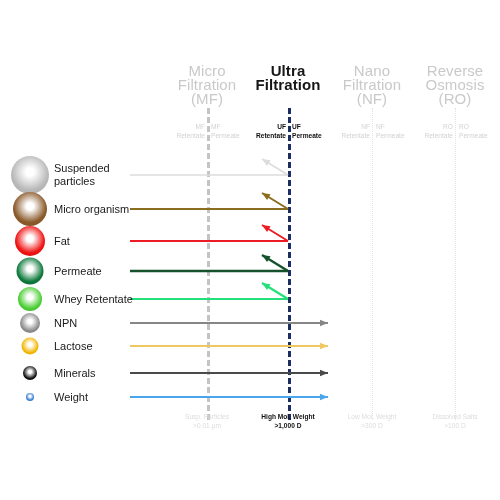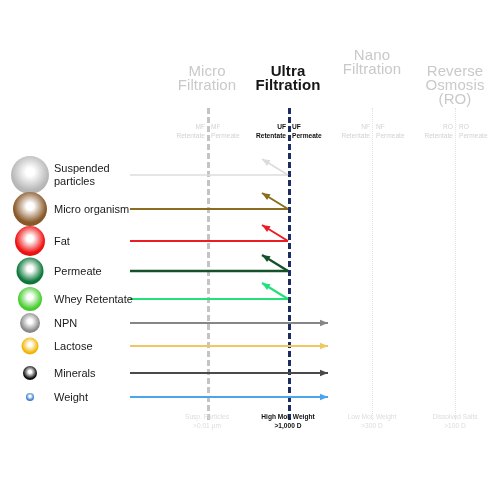--- a/index.html
+++ b/index.html
@@ -117,28 +117,30 @@
       <div class="divider mf" style="left: 207px;"></div>
       <div class="divider uf" style="left: 288px;"></div>
       <div class="divider nf" style="left: 372px;"></div>
       <div class="divider ro" style="left: 455px;"></div>
     </div>
 
   <div id="headers">
       <div class="col-head" style="left: 152px; top: 64px;">
         <div>Micro</div>
         <div>Filtration</div>
+        <div>(MF)</div>
       </div>
       <div class="col-head active" style="left: 233px; top: 64px;">
         <div>Ultra</div>
         <div>Filtration</div>
       </div>
-      <div class="col-head" style="left: 317px; top: 48px;">
+      <div class="col-head" style="left: 317px; top: 64px;">
         <div>Nano</div>
         <div>Filtration</div>
+        <div>(NF)</div>
       </div>
       <div class="col-head" style="left: 400px; top: 64px;">
         <div>Reverse</div>
         <div>Osmosis</div>
         <div>(RO)</div>
       </div>
     </div>
 
   <div id="sublabels">
       <div class="sub-label ret" style="left: 131px; top: 123px;">

